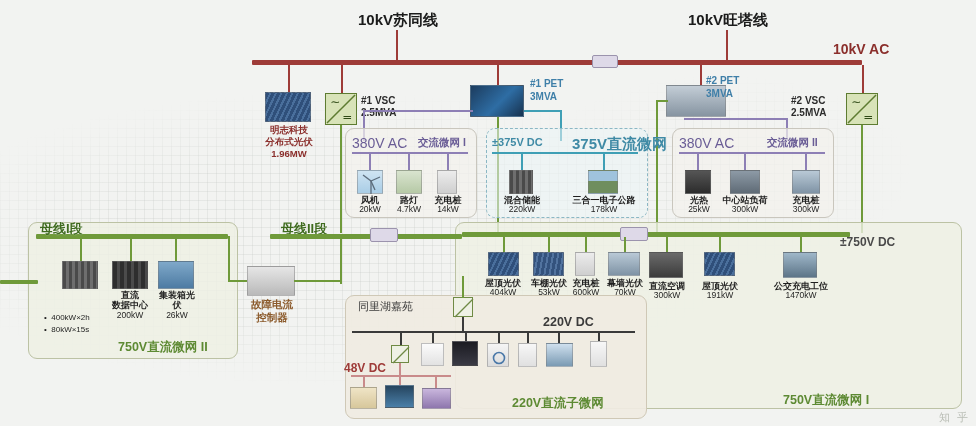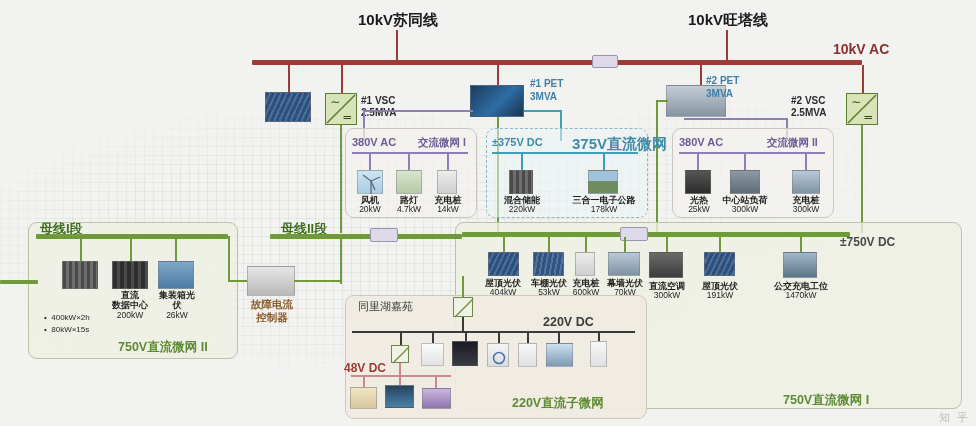--- a/index.html
+++ b/index.html
@@ -44,21 +44,21 @@
   .hl.pu{background:#8d7fb5;}
   .hl.te{background:#3f9fb5;}
   .hl.dc{background:#6f9a3a;}
 
   
   .t{position:absolute;white-space:nowrap;line-height:1.12;}
   .title-ac{font-size:15px;font-weight:bold;color:#1b1b1b;}
   .lbl-red{font-size:14px;font-weight:bold;color:#8b2f2c;}
   .lbl-conv{font-size:10px;font-weight:bold;color:#2b2b2b;}
   .lbl-pet{font-size:10px;font-weight:bold;color:#3f7fa8;margin-left:16px;}
-  .lbl-busv{font-size:11px;font-weight:bold;color:#6a5d96;}
+  .lbl-busv{font-size:14px;font-weight:normal;color:#6a5d96;}
   .lbl-busv-t{font-size:11px;font-weight:bold;color:#3f8aa5;}
   .lbl-mg{font-size:10.5px;font-weight:bold;color:#6a5d96;}
   .lbl-mg-t{font-size:15px;font-weight:bold;color:#3f8aa5;}
   .dev{position:absolute;text-align:center;font-size:9px;color:#1f1f1f;line-height:1.15;white-space:nowrap;}
   .dev b{display:block;font-weight:bold;font-size:9px;}
   .dev span{display:block;font-size:8.5px;}
   .pv-red{font-size:9.5px;font-weight:bold;color:#8b2f2c;text-align:center;line-height:1.25;}
   .seg-green{font-size:13px;font-weight:bold;color:#3f6b1f;text-shadow:0 0 1px rgba(255,255,255,.9);}
   .foot-green{font-size:12.5px;font-weight:bold;color:#5d8a33;}
   .lbl-750dc{font-size:12px;font-weight:bold;color:#4a4a4a;}
@@ -130,20 +130,25 @@
   <div class="t lbl-red abs" style="left:833px;top:42px;">10kV AC</div>
 
   <div class="vl ac abs" style="left:396px;top:30px;height:32px;"></div>
   <div class="vl ac abs" style="left:726px;top:30px;height:32px;"></div>
 
   <div class="bus-ac" style="left:252px;top:60px;width:610px;"></div>
   <div class="swbox" style="left:592px;top:55px;width:24px;height:11px;"></div>
 
   <div class="vl ac abs" style="left:288px;top:65px;height:28px;"></div>
   <div class="ph ph-pv abs" style="left:265px;top:92px;width:46px;height:30px;"></div>
+  <div class="t pv-red abs" style="left:258px;top:124px;width:62px;">
+    <div>明志科技</div>
+    <div>分布式光伏</div>
+    <div>1.96MW</div>
+  </div>
 
   <div class="vl ac abs" style="left:341px;top:65px;height:29px;"></div>
   <div class="conv" style="left:325px;top:93px;width:32px;height:32px;">
     <svg class="slash" viewBox="0 0 32 32" preserveAspectRatio="none">
       <line x1="31" y1="1" x2="1" y2="31" stroke="#5e7c31" stroke-width="1.6"></line>
     </svg>
     <span class="tilde">∼</span>
     <span class="eq">=</span>
   </div>
   <div class="t lbl-conv abs" style="left:361px;top:95px;">#1 VSC</div>

